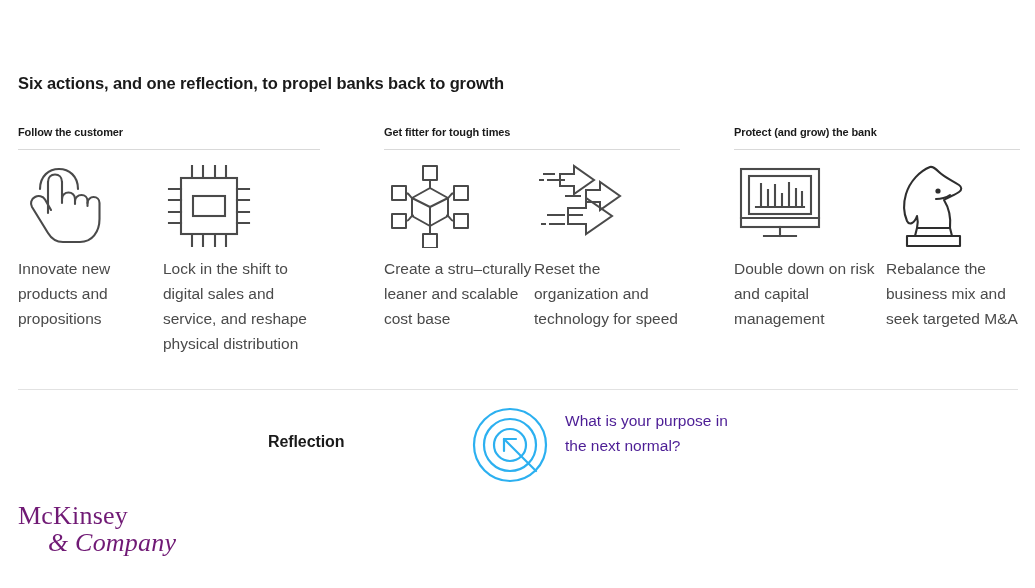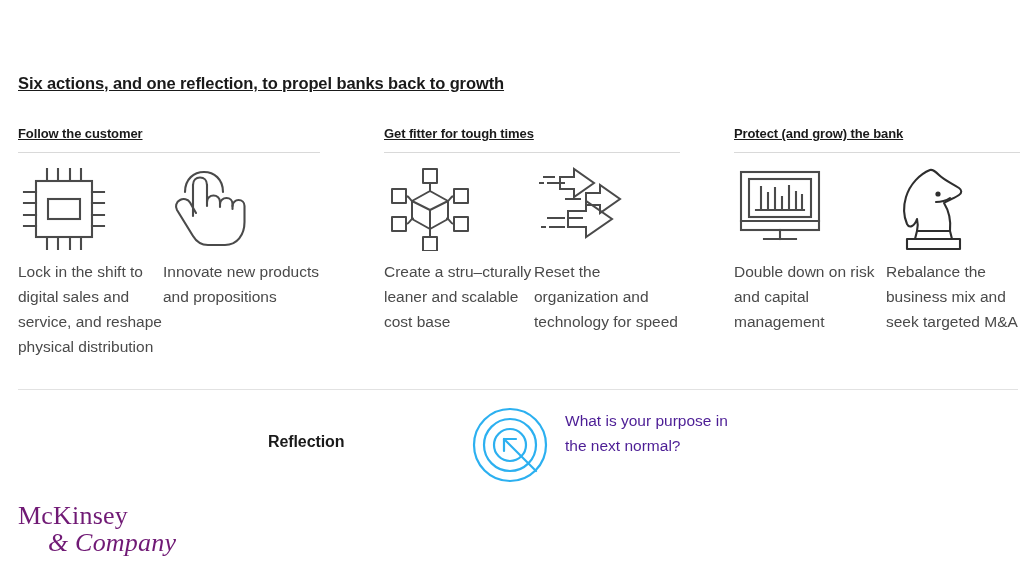--- a/index.html
+++ b/index.html
@@ -37,40 +37,38 @@
   .subhead {
     position: absolute;
     left: 18px;
     top: 74px;
     width: 1000px;
     font-size: 16.5px;
     font-weight: bold;
     color: #1a1a1a;
     letter-spacing: -0.1px;
     line-height: 1.2;
-    text-decoration: underline;
   }
 
   
   .col {
     position: absolute;
     top: 126px;
   }
   .col-0 { left: 18px;  width: 302px; }
   .col-1 { left: 384px; width: 296px; }
   .col-2 { left: 734px; width: 286px; }
 
   .col-title {
-    font-size: 13px;
+    font-size: 11px;
     font-weight: bold;
     color: #1a1a1a;
     letter-spacing: -0.1px;
     white-space: nowrap;
     line-height: 1.2;
-    text-decoration: underline;
   }
   .col-rule {
     margin-top: 10px;
     height: 1px;
     background: #d9d9d9;
     width: 100%;
   }
 
   .cards {
     display: flex;
@@ -173,45 +171,45 @@
 
   <div class="subhead">Six actions, and one reflection, to propel banks back to growth</div>
 
   <div class="col col-0">
     <div class="col-title">Follow the customer</div>
     <div class="col-rule"></div>
     <div class="cards">
 
       <div class="card">
         <div class="icon-box">
-          <svg width="92" height="84" viewBox="0 0 92 84" fill="none" stroke="#4a4a4a" stroke-width="2.1" stroke-linecap="square">
-            <rect x="18" y="14" width="56" height="56"></rect>
-            <rect x="30" y="32" width="32" height="20"></rect>
-            <path d="M29 14 L29 2 M40 14 L40 2 M52 14 L52 2 M63 14 L63 2"></path>
-            <path d="M29 70 L29 82 M40 70 L40 82 M52 70 L52 82 M63 70 L63 82"></path>
-            <path d="M18 25 L6 25 M18 36 L6 36 M18 48 L6 48 M18 59 L6 59"></path>
-            <path d="M74 25 L86 25 M74 36 L86 36 M74 48 L86 48 M74 59 L86 59"></path>
-          </svg>
-        </div>
-        <div class="card-text">Lock in the shift to digital sales and service, and reshape physical distribution</div>
-      </div>
-
-      <div class="card">
-        <div class="icon-box">
           <svg width="92" height="82" viewBox="0 0 92 82" fill="none" stroke="#4a4a4a" stroke-width="2.1" stroke-linecap="round" stroke-linejoin="round">
             <path d="M22 25 C22 12, 31 5, 41 5 C51 5, 60 12, 60 25"></path>
             <path d="M30 18 L30 49"></path>
             <path d="M44 18 L44 39"></path>
             <path d="M30 18 C30 13, 33 10.5, 37 10.5 C41 10.5, 44 13, 44 18"></path>
             <path d="M44 35 C44 31, 47 28.5, 50.5 28.5 C54 28.5, 57 31, 57 35 L57 40"></path>
             <path d="M57 37 C57 33.5, 60 31, 63.5 31 C67 31, 69.5 33.5, 69.5 37 L69.5 42"></path>
             <path d="M69.5 39 C69.5 35.5, 72.5 33, 75.5 33 C79 33, 81.5 35.5, 81.5 39 L81.5 55 C81.5 68, 74 78, 62 78 L45 78 C38 78, 33 74, 30 69 L14 43 C12 39.5, 13 35, 17 33 C20.5 31, 25 32, 27 35.5 L33 46"></path>
           </svg>
         </div>
         <div class="card-text">Innovate new products and propositions</div>
+      </div>
+
+      <div class="card">
+        <div class="icon-box">
+          <svg width="92" height="84" viewBox="0 0 92 84" fill="none" stroke="#4a4a4a" stroke-width="2.1" stroke-linecap="square">
+            <rect x="18" y="14" width="56" height="56"></rect>
+            <rect x="30" y="32" width="32" height="20"></rect>
+            <path d="M29 14 L29 2 M40 14 L40 2 M52 14 L52 2 M63 14 L63 2"></path>
+            <path d="M29 70 L29 82 M40 70 L40 82 M52 70 L52 82 M63 70 L63 82"></path>
+            <path d="M18 25 L6 25 M18 36 L6 36 M18 48 L6 48 M18 59 L6 59"></path>
+            <path d="M74 25 L86 25 M74 36 L86 36 M74 48 L86 48 M74 59 L86 59"></path>
+          </svg>
+        </div>
+        <div class="card-text">Lock in the shift to digital sales and service, and reshape physical distribution</div>
       </div>
 
     </div>
   </div>
 
   <div class="col col-2">
     <div class="col-title">Protect (and grow) the bank</div>
     <div class="col-rule"></div>
     <div class="cards">
 

